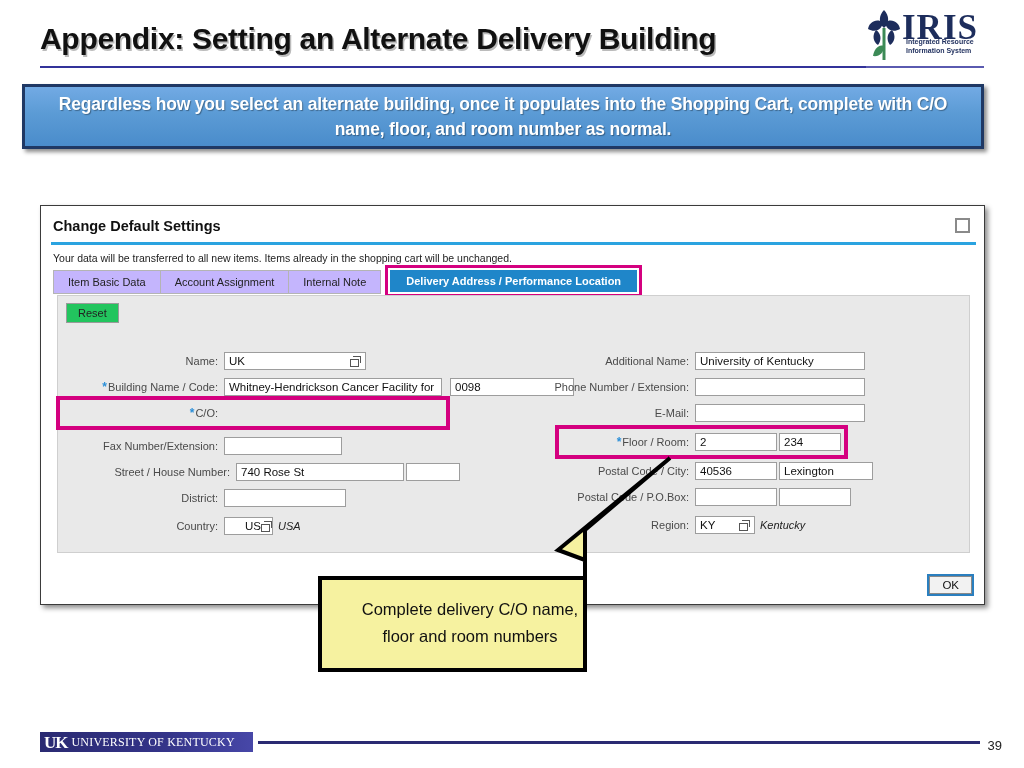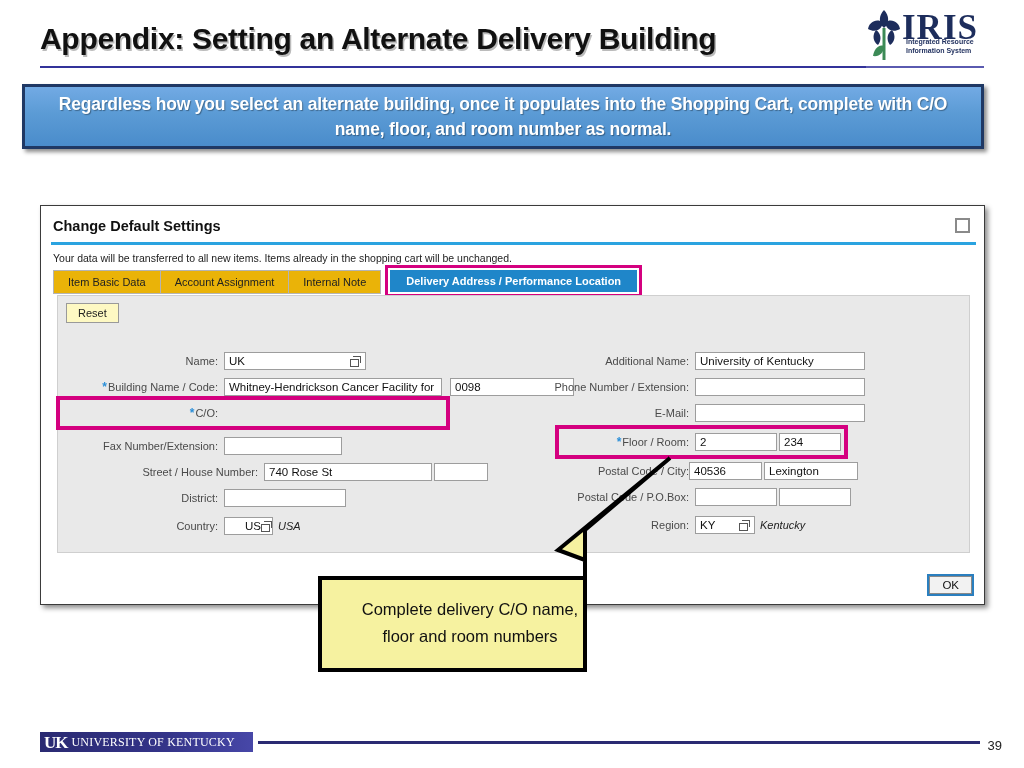--- a/index.html
+++ b/index.html
@@ -72,38 +72,38 @@
     position:absolute;left:10px;top:36px;width:925px;height:3px;background:#2aa3e0;
   }
   #dlg-note{
     position:absolute;left:12px;top:46px;font-size:10.5px;color:#222;
   }
 
   
   #tabstrip{position:absolute;left:12px;top:64px;height:24px;display:flex;align-items:flex-end;}
   .tab{
     height:24px;padding:0 14px;margin-right:-1px;
-    background:#eab308;border:1px solid #b4b4b4;
+    background:#c4b5fd;border:1px solid #b4b4b4;
     font-size:11px;color:#222;
     display:flex;align-items:center;box-sizing:border-box;
   }
   .tab.active{
     background:#1f86c9;color:#ffffff;font-weight:bold;
     border:2px solid #ffffff;outline:3px solid #d4007f;
     margin-left:8px;padding:0 16px;height:26px;
   }
 
   
   #panel{
     position:absolute;left:16px;top:89px;width:913px;height:258px;
     background:#e9e9e9;border:1px solid #cfcfcf;box-sizing:border-box;
   }
   #reset-btn{
     position:absolute;left:8px;top:7px;
-    padding:3px 11px;background:#fef9c3;border:1px solid #9a9a9a;
+    padding:3px 11px;background:#22c55e;border:1px solid #9a9a9a;
     font-size:11px;color:#222;
   }
   #panel-note{position:absolute;left:8px;top:34px;font-size:10.5px;color:#222;}
 
   
   .form-col{position:absolute;}
   .row{position:absolute;height:20px;display:flex;align-items:center;}
   .lbl{
     font-size:11px;color:#4a4a4a;text-align:right;white-space:nowrap;
   }
@@ -232,21 +232,21 @@
 
       <div class="row" style="left:0;top:140px;">
         <div class="lbl" style="width:160px;">
           <span>Fax Number/Extension:</span>
         </div>
         <div class="inp" style="width:118px;margin-left:6px;">
           <span></span>
         </div>
       </div>
 
-      <div class="row" style="left:0;top:166px;padding-left:40px;">
+      <div class="row" style="left:12px;top:166px;">
         <div class="lbl" style="width:160px;">
           <span>Street / House Number:</span>
         </div>
         <div class="inp" style="width:168px;margin-left:6px;">
           <span>740 Rose St</span>
         </div>
         <div class="inp" style="width:54px;margin-left:2px;"></div>
       </div>
 
       <div class="row" style="left:0;top:192px;">
@@ -308,21 +308,21 @@
         <div class="inp" style="width:62px;margin-left:2px;">
           <span>234</span>
         </div>
       </div>
       <div class="hl" style="left:42px;top:129px;width:293px;height:34px;"></div>
 
       <div class="row" style="left:0;top:165px;">
         <div class="lbl" style="width:176px;">
           <span>Postal Code / City:</span>
         </div>
-        <div class="inp" style="width:73px;">
+        <div class="inp" style="width:82px;margin-left:6px;">
           <span>40536</span>
         </div>
         <div class="inp" style="width:94px;margin-left:2px;">
           <span>Lexington</span>
         </div>
       </div>
 
       <div class="row" style="left:0;top:191px;">
         <div class="lbl" style="width:176px;">
           <span>Postal Code / P.O.Box:</span>

